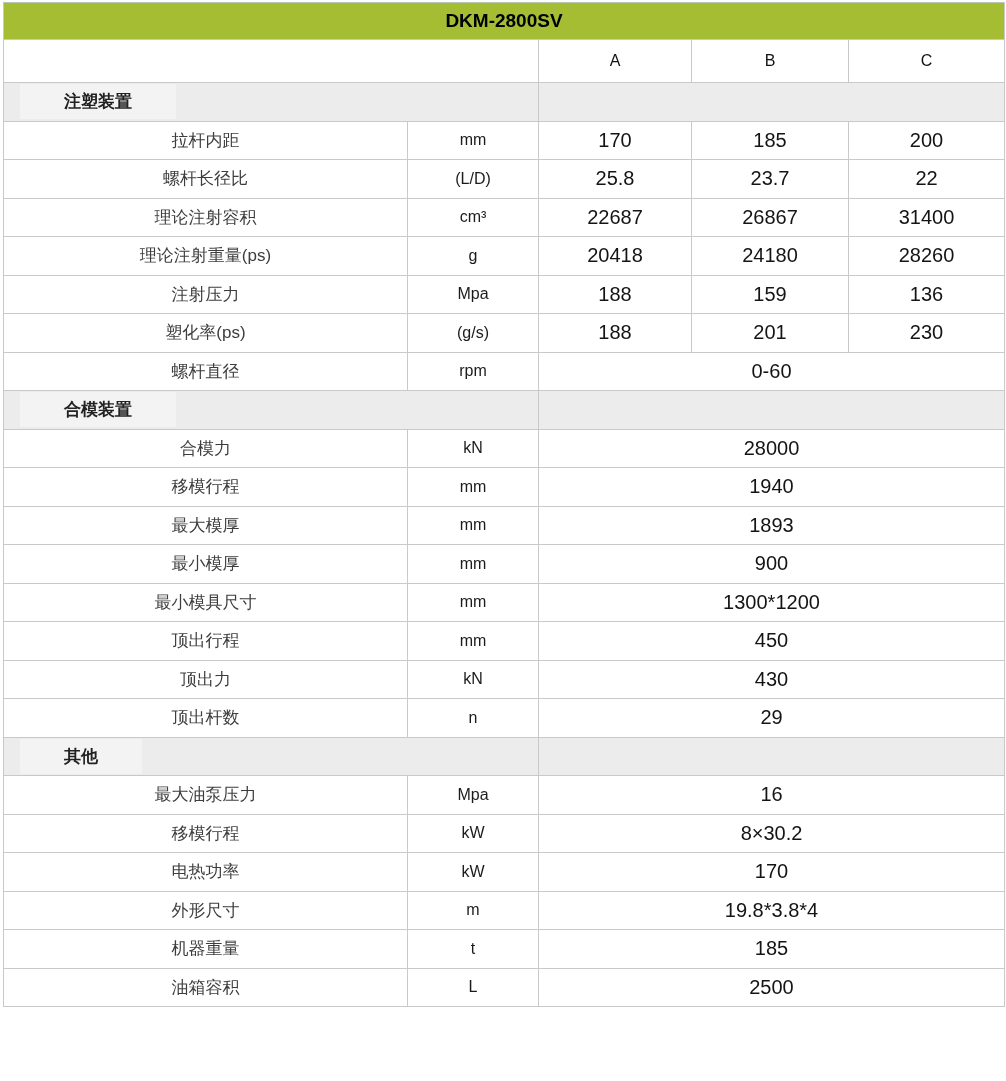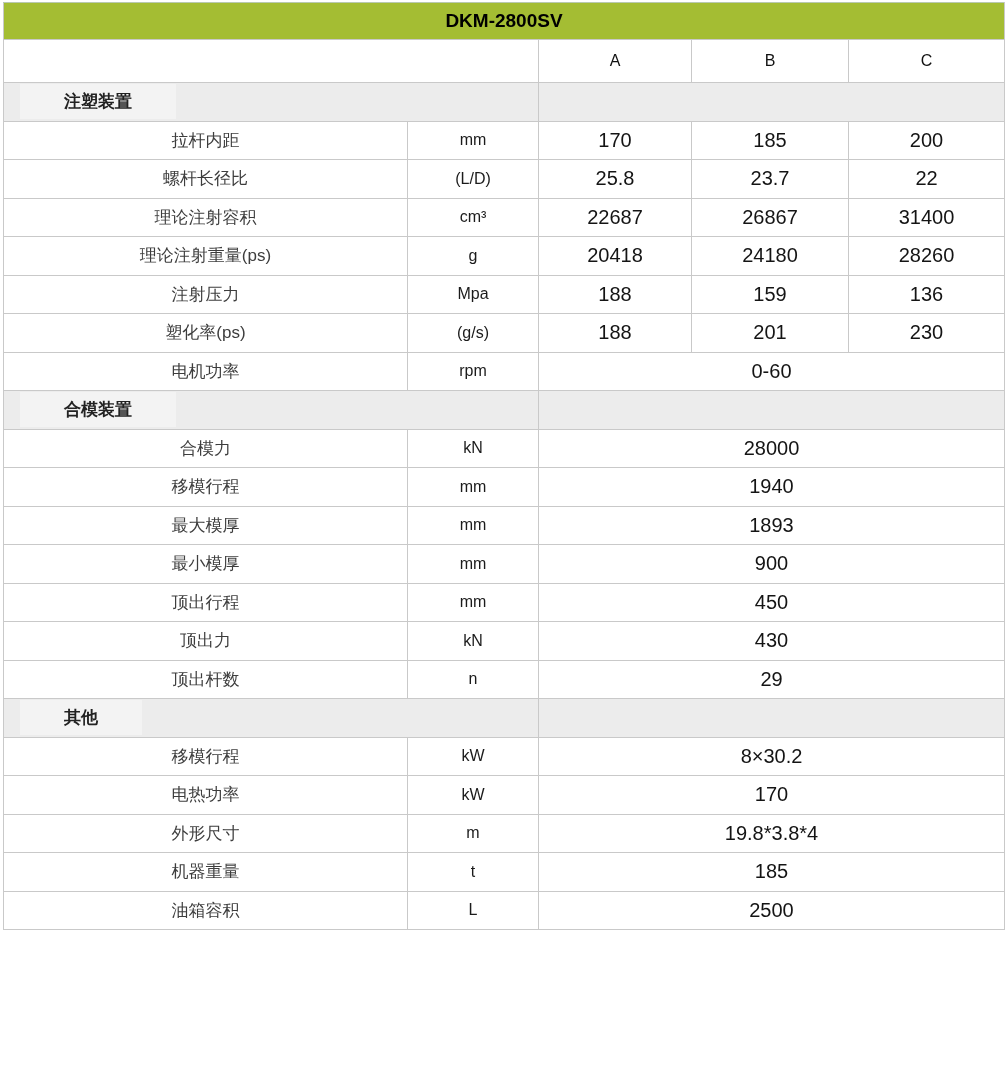--- a/index.html
+++ b/index.html
@@ -115,21 +115,21 @@
           <td class="value-cell">136</td>
         </tr>
         <tr class="data-row">
           <td class="label-cell">塑化率(ps)</td>
           <td class="unit-cell">(g/s)</td>
           <td class="value-cell">188</td>
           <td class="value-cell">201</td>
           <td class="value-cell">230</td>
         </tr>
         <tr class="data-row">
-          <td class="label-cell">电机功率</td>
+          <td class="label-cell">螺杆直径</td>
           <td class="unit-cell">rpm</td>
           <td colspan="3" class="value-cell">0-60</td>
         </tr>
         <tr class="section-row">
           <td colspan="2">
             <div class="section-inner"><span class="section-chip">合模装置</span></div>
           </td>
           <td colspan="3"></td>
         </tr>
         <tr class="data-row">
@@ -146,20 +146,25 @@
           <td class="label-cell">最大模厚</td>
           <td class="unit-cell">mm</td>
           <td colspan="3" class="value-cell">1893</td>
         </tr>
         <tr class="data-row">
           <td class="label-cell">最小模厚</td>
           <td class="unit-cell">mm</td>
           <td colspan="3" class="value-cell">900</td>
         </tr>
         <tr class="data-row">
+          <td class="label-cell">最小模具尺寸</td>
+          <td class="unit-cell">mm</td>
+          <td colspan="3" class="value-cell">1300*1200</td>
+        </tr>
+        <tr class="data-row">
           <td class="label-cell">顶出行程</td>
           <td class="unit-cell">mm</td>
           <td colspan="3" class="value-cell">450</td>
         </tr>
         <tr class="data-row">
           <td class="label-cell">顶出力</td>
           <td class="unit-cell">kN</td>
           <td colspan="3" class="value-cell">430</td>
         </tr>
         <tr class="data-row">
@@ -167,20 +172,25 @@
           <td class="unit-cell">n</td>
           <td colspan="3" class="value-cell">29</td>
         </tr>
         <tr class="section-row">
           <td colspan="2">
             <div class="section-inner"><span class="section-chip">其他</span></div>
           </td>
           <td colspan="3"></td>
         </tr>
         <tr class="data-row">
+          <td class="label-cell">最大油泵压力</td>
+          <td class="unit-cell">Mpa</td>
+          <td colspan="3" class="value-cell">16</td>
+        </tr>
+        <tr class="data-row">
           <td class="label-cell">移模行程</td>
           <td class="unit-cell">kW</td>
           <td colspan="3" class="value-cell">8×30.2</td>
         </tr>
         <tr class="data-row">
           <td class="label-cell">电热功率</td>
           <td class="unit-cell">kW</td>
           <td colspan="3" class="value-cell">170</td>
         </tr>
         <tr class="data-row">

